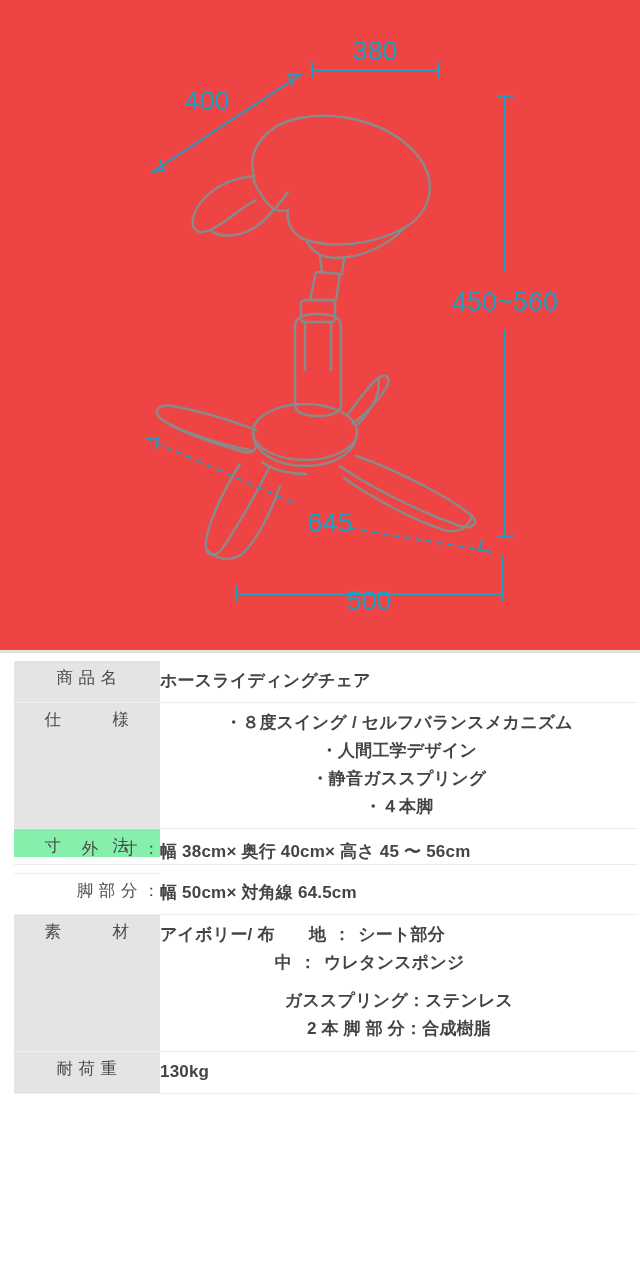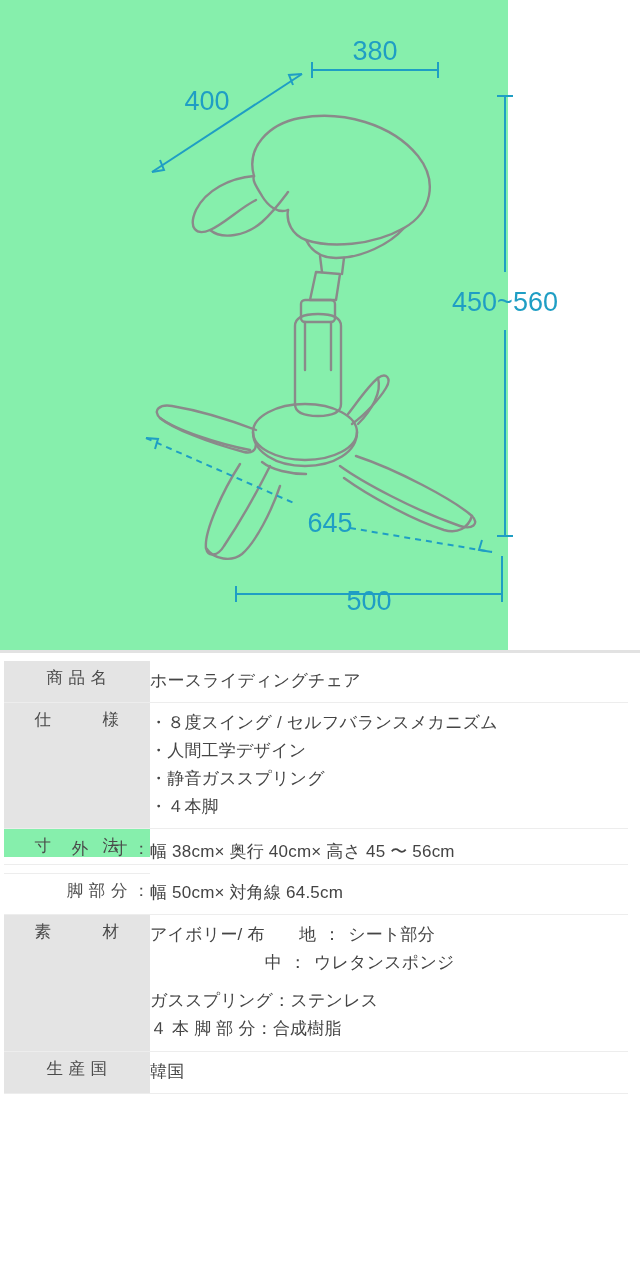--- a/index.html
+++ b/index.html
@@ -12,44 +12,44 @@
     height: 1287px;
     position: relative;
     font-family: "Liberation Sans", sans-serif;
     color: #3a3a3a;
     overflow: hidden;
   }
 
   
   .diagram {
     position: relative;
-    width: 508px;
+    width: 640px;
     height: 650px;
-    background: #86efac;
+    background: #ef4444;
   }
   .diagram svg {
     display: block;
   }
 
   
   .spec-wrap {
     position: absolute;
     top: 650px;
     left: 0;
     width: 640px;
   }
   .rule {
     height: 3px;
     background: #e2e2e2;
     margin: 0 0 8px 0;
   }
   table.spec {
     border-collapse: collapse;
     width: 624px;
-    margin-left: 4px;
+    margin-left: 14px;
     table-layout: fixed;
   }
   table.spec td {
     vertical-align: top;
     padding: 6px 0 7px 0;
     border-bottom: 1px solid #ededed;
   }
   td.label {
     width: 146px;
     background: #e4e4e4;
@@ -59,25 +59,26 @@
     text-align: center;
     padding: 7px 0 8px 0;
     white-space: nowrap;
   }
   td.value {
     padding-left: 14px;
     font-size: 17px;
     line-height: 1.65;
     color: #444;
     letter-spacing: 0.2px;
+    font-weight: bold;
   }
   tr.nolabel td.label {
     background: transparent;
   }
-  .val-line { display: block; white-space: nowrap; }
+  .val-line { display: block; white-space: nowrap; text-align: center; }
   .mat-row {
     display: block;
     white-space: nowrap;
   }
   .mat-k1 { display: inline-block; }
   .mat-k2 { display: inline-block; width: 132px; }
   tr.dims-head td.label { background: #86efac; }
   tr.tight td { border-bottom: none; padding-bottom: 0; }
   tr.tight2 td { padding-top: 0; }
 </style>
@@ -210,22 +211,22 @@
             <span class="mat-k1">アイボリー/ 布　　地</span>
             <span style="display:inline-block;width:22px;text-align:center;">：</span>
             <span>シート部分</span>
           </span>
           <span class="mat-row">
             <span class="mat-k2" style="text-align:right;display:inline-block;">中</span>
             <span style="display:inline-block;width:22px;text-align:center;">：</span>
             <span>ウレタンスポンジ</span>
           </span>
           <span class="val-line" style="margin-top:10px;">ガススプリング：ステンレス</span>
-          <span class="val-line">４ 本 脚 部 分：合成樹脂</span>
+          <span class="val-line">2 本 脚 部 分：合成樹脂</span>
         </td>
       </tr>
       <tr>
-        <td class="label">生 産 国</td>
-        <td class="value">韓国</td>
+        <td class="label">耐 荷 重</td>
+        <td class="value">130kg</td>
       </tr>
     </tbody>
   </table>
 </div>
 
 </body></html>

